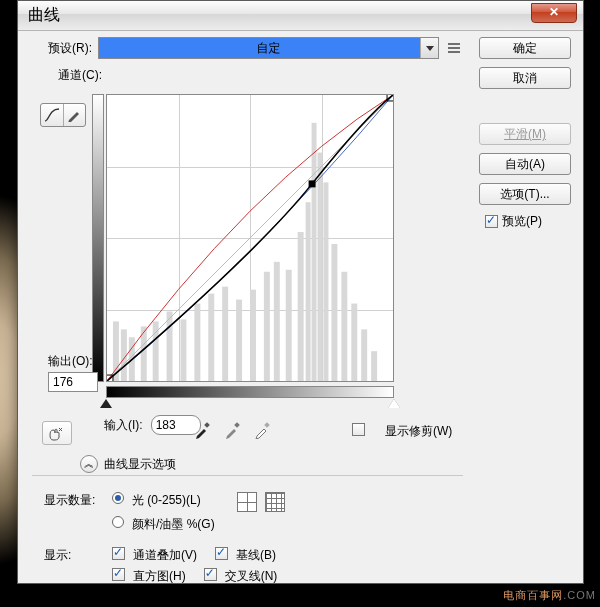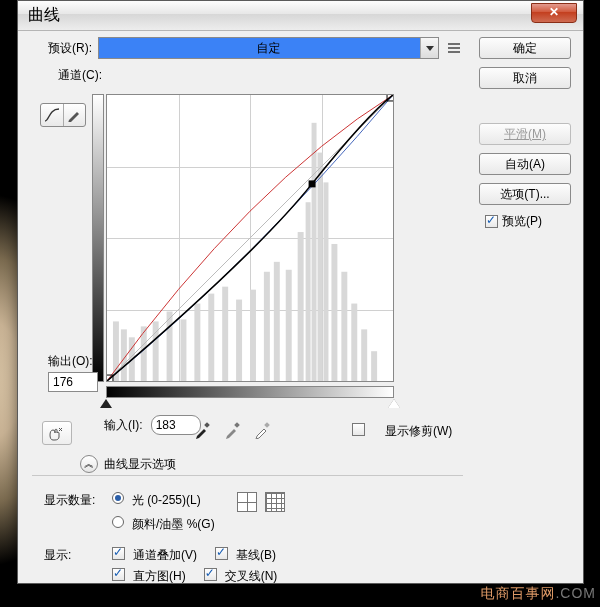--- a/index.html
+++ b/index.html
@@ -144,21 +144,21 @@
   .radio.sel::after{ content:""; position:absolute; left:2px; top:2px; width:6px; height:6px; border-radius:50%; background:#2a5ea8;}
   .gridicon{ width:20px; height:20px; border:1px solid #777; background:#fff; cursor:pointer; position:relative;}
   .gridicon.g4::before,.gridicon.g4::after{content:"";position:absolute;background:#777;}
   .gridicon.g4::before{left:50%; top:0; width:1px; height:100%;}
   .gridicon.g4::after{left:0; top:50%; width:100%; height:1px;}
   .gridicon.g16{ background-image:
     linear-gradient(#777 1px,transparent 1px),
     linear-gradient(90deg,#777 1px,transparent 1px);
     background-size:5px 5px;}
 
-  .watermark{ position:absolute; right:4px; bottom:4px; color:#777; font-size:14px; letter-spacing:1px; z-index:2;}
+  .watermark{ position:absolute; right:4px; bottom:4px; color:#777; font-size:11px; letter-spacing:1px; z-index:2;}
   .watermark .pink{ color:#d96; }
 </style>
 </head>
 <body>
 
 <div class="bg-photo"></div>
 
 <div class="dialog">
   <div class="titlebar">
     <span class="title-text">曲线</span>

